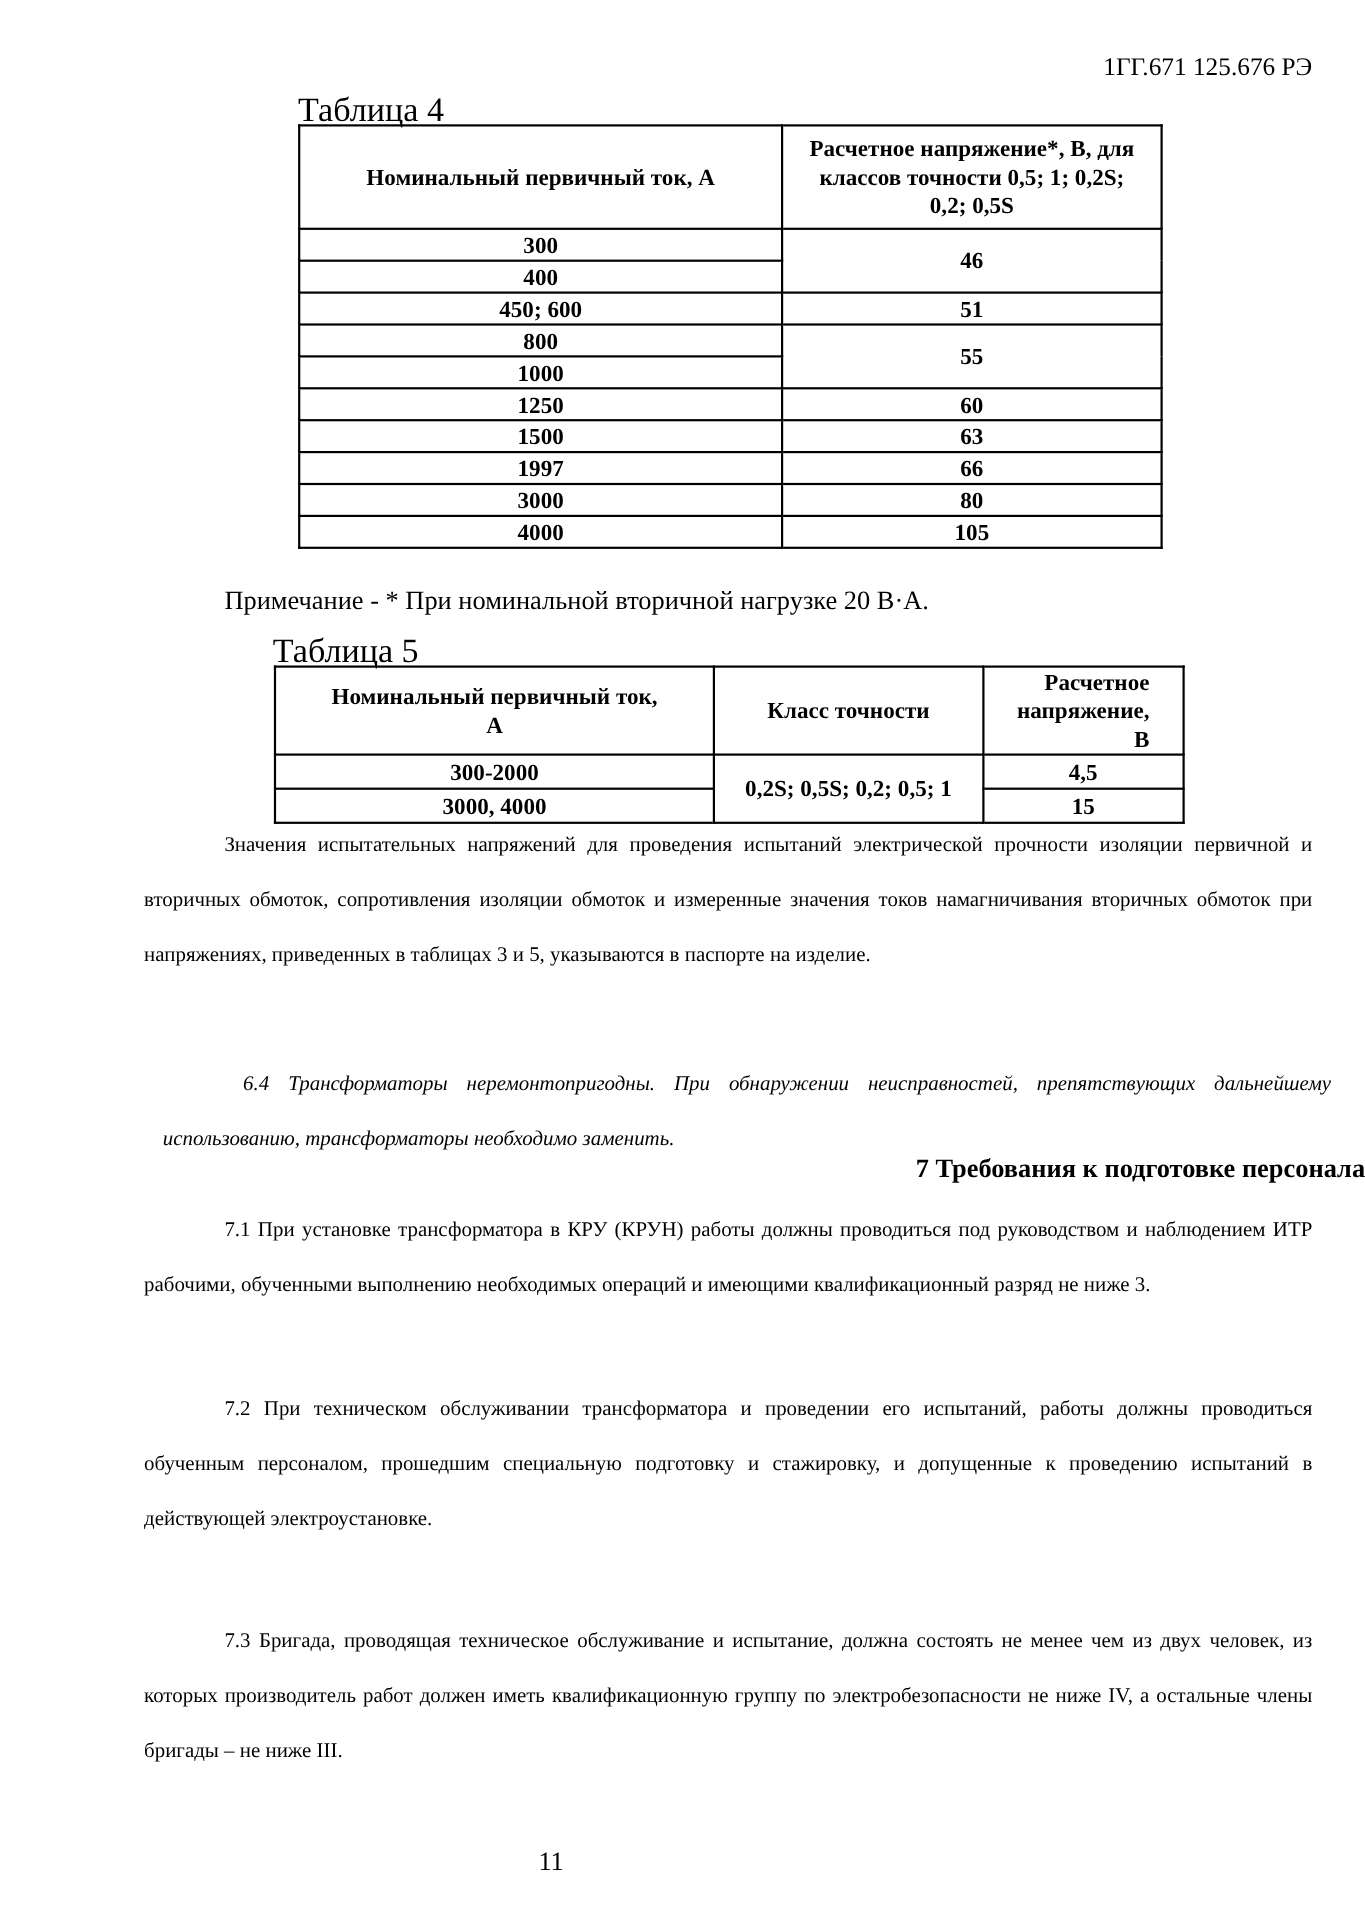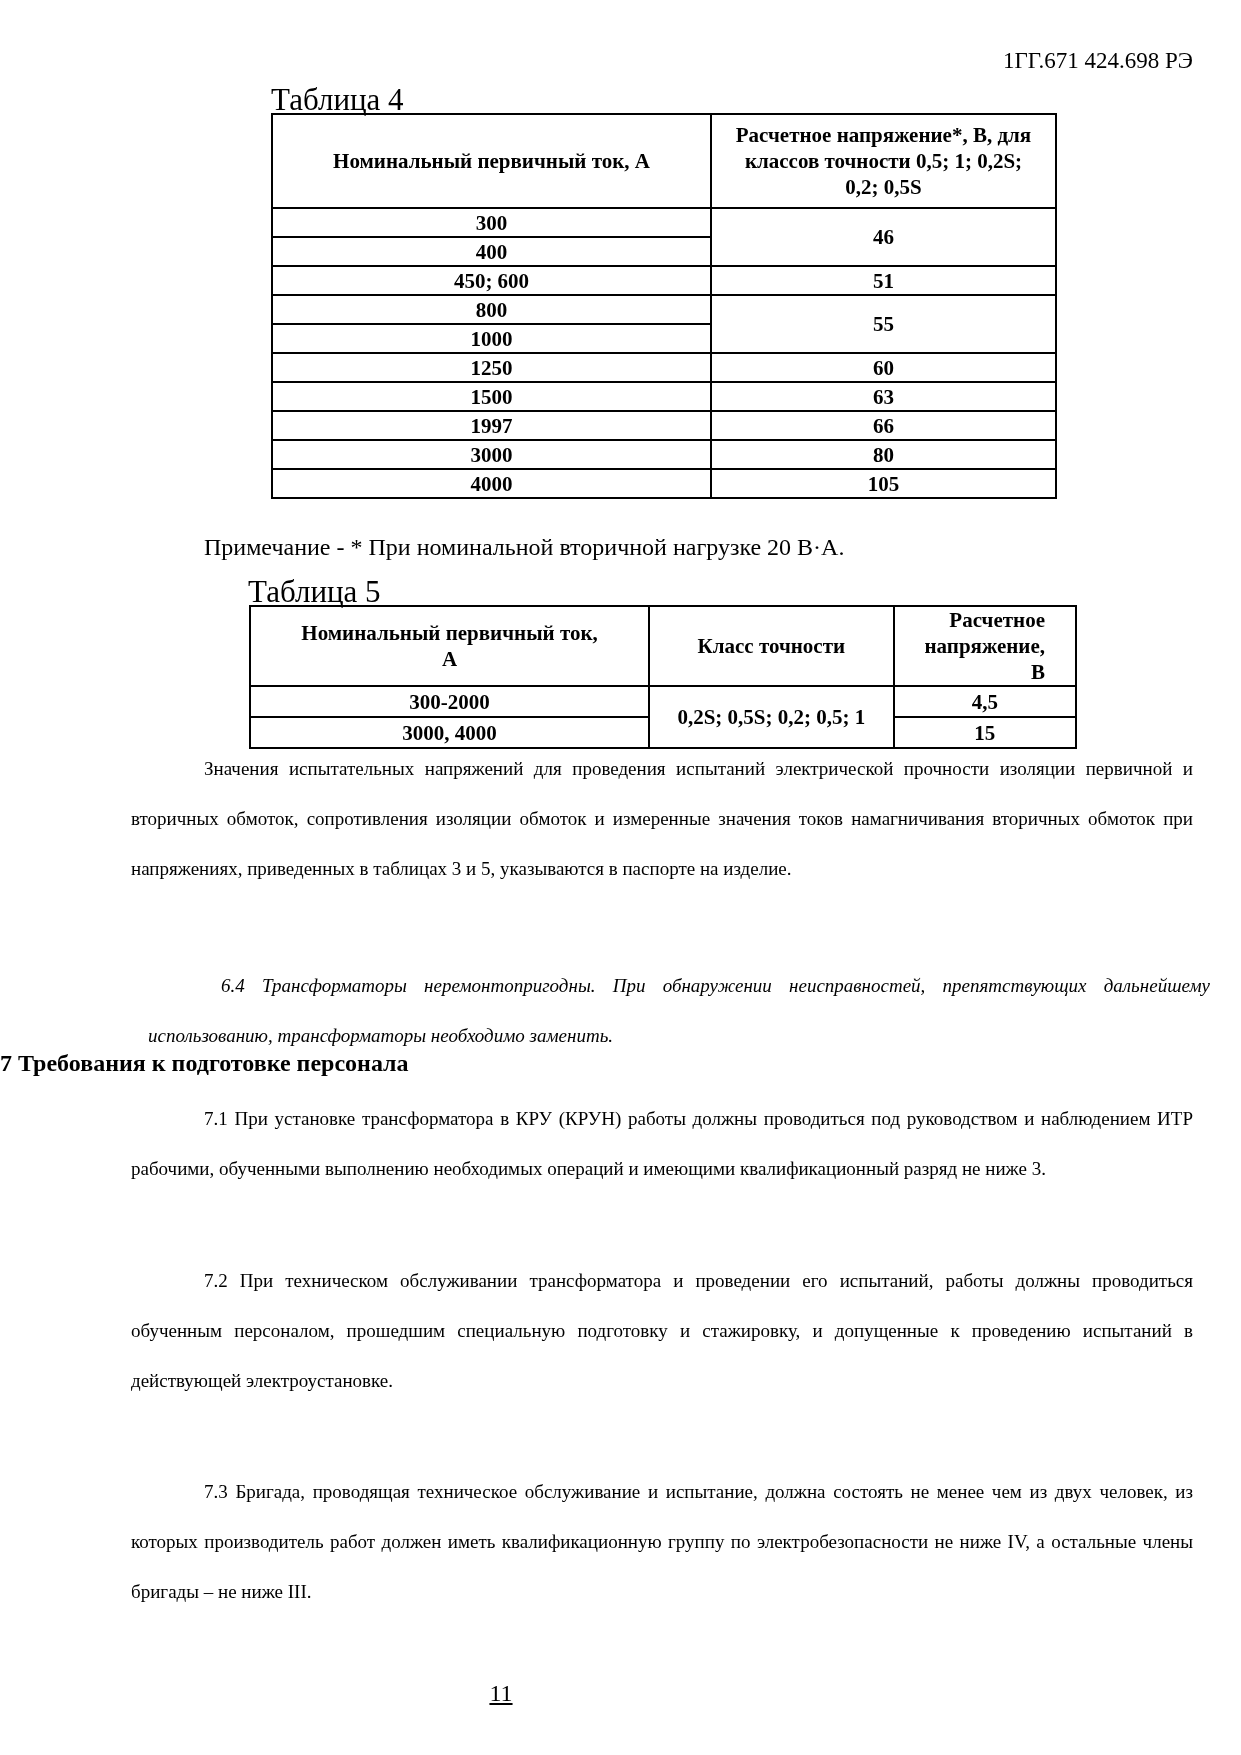--- a/index.html
+++ b/index.html
@@ -14,27 +14,27 @@
     td, th { border: 2px solid #000; text-align: center; font-weight: bold; padding: 0; line-height: 26px; }
     .t4 { left: 271px; top: 113px; width: 786px; }
     .t4 th { height: 92px; }
     .t4 td { height: 27px; }
     .t5 { left: 249px; top: 605px; width: 828px; }
     .t5 th { height: 58px; }
     .t5 td { height: 29px; }
     .note { left: 204px; top: 534px; font-size: 24px; }
     .para { left: 131px; width: 1062px; font-size: 19px; line-height: 50px; text-align: justify; }
     .indent { text-indent: 73px; }
-    .heading { left: 0; width: 1241px; text-align: left; font-size: 24px; font-weight: bold; }
-    .pagenum { left: 0; width: 1002px; text-align: center; font-size: 24px; top: 1680px; text-decoration: underline; }
+    .heading { left: 0; width: 1241px; text-align: right; font-size: 24px; font-weight: bold; }
+    .pagenum { left: 0; width: 1002px; text-align: center; font-size: 24px; top: 1680px; }
   </style>
 </head>
 <body>
 
-<div class="abs doc-code">1ГГ.671 424.698 РЭ</div>
+<div class="abs doc-code">1ГГ.671 125.676 РЭ</div>
 
 <div class="abs caption" style="left:271px; top:82px;">Таблица 4</div>
 
 <table class="t4">
   <tbody>
       <tr>
     <th style="width:437px;">Номинальный первичный ток, А</th>
     <th style="padding:0 20px;">Расчетное напряжение*, В, для классов точности 0,5; 1; 0,2S; 0,2; 0,5S</th>
   </tr>
   <tr>

